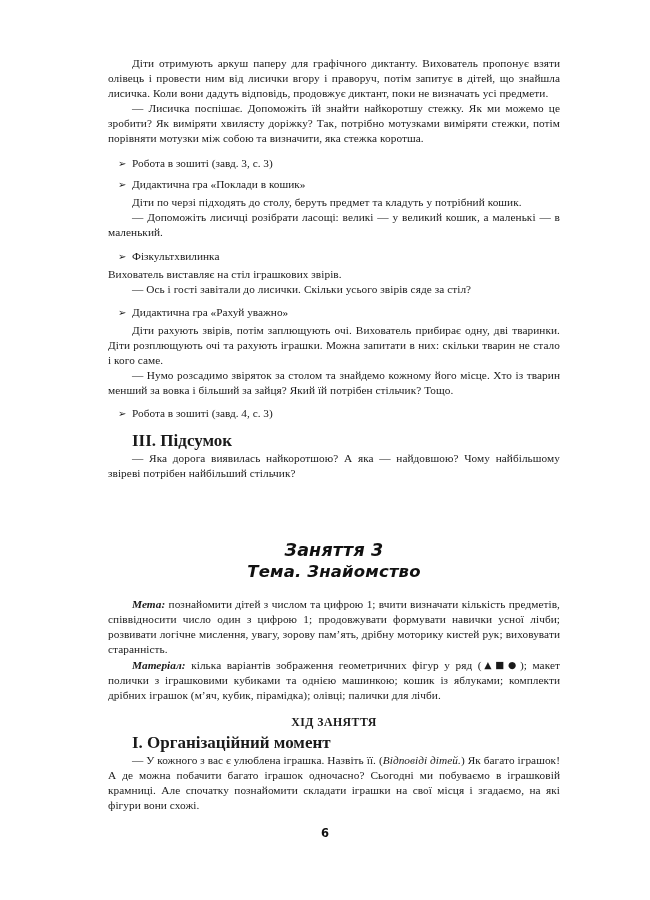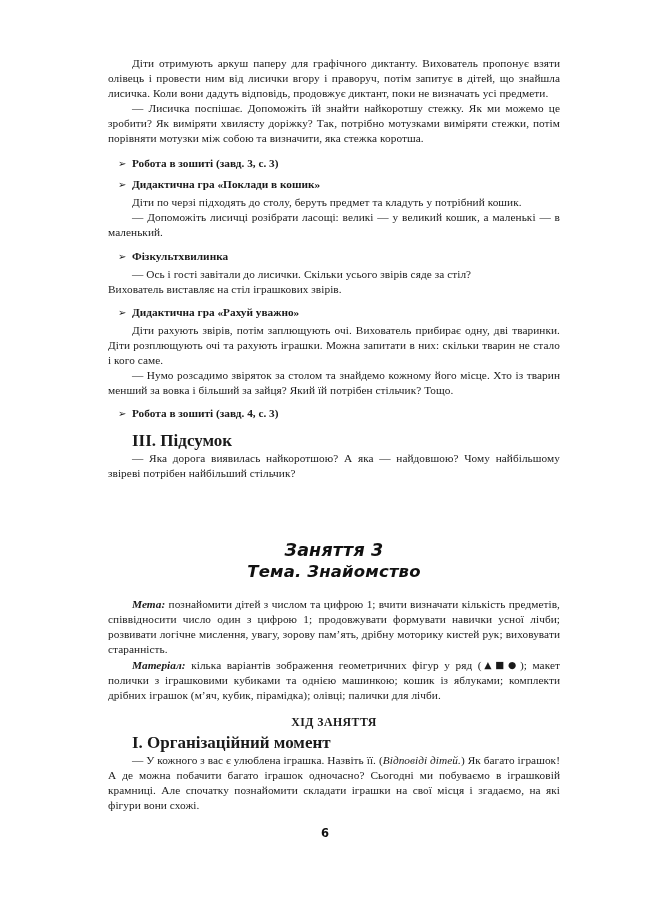--- a/index.html
+++ b/index.html
@@ -54,21 +54,21 @@
   }
   .bullet-row .arrow {
     position: absolute;
     left: 10px;
     top: 0;
     font-size: 10px;
     line-height: 15.05px;
     font-family: "DejaVu Sans", sans-serif;
     font-weight: normal;
   }
-  .bullet-label { font-weight: bold; }
+  .bullet-label { font-weight: normal; }
 
   
   .section-head {
     margin: 0;
     padding-left: 24px;
     font-size: 17px;
     line-height: 15.05px;
     font-weight: bold;
   }
 
@@ -165,22 +165,22 @@
     <p class="para">Діти по черзі підходять до столу, беруть предмет та кладуть у потрібний кошик.</p>
     <p class="para">— Допоможіть лисичці розібрати ласощі: великі — у великий кошик, а маленькі — в маленький.</p>
 
     <div class="sp8"></div>
 
     <div class="bullet-row">
       <span class="arrow">➢</span>
       <span class="bullet-label">Фізкультхвилинка</span>
     </div>
     <div class="sp3"></div>
+    <p class="para noindent">Вихователь виставляє на стіл іграшкових звірів.</p>
     <p class="para">— Ось і гості завітали до лисички. Скільки усього звірів сяде за стіл?</p>
-    <p class="para noindent">Вихователь виставляє на стіл іграшкових звірів.</p>
 
     <div class="sp8"></div>
 
     <div class="bullet-row">
       <span class="arrow">➢</span>
       <span class="bullet-label">Дидактична гра «Рахуй уважно»</span>
     </div>
     <div class="sp3"></div>
     <p class="para">Діти рахують звірів, потім заплющують очі. Вихователь прибирає одну, дві тваринки. Діти розплющують очі та рахують іграшки. Можна запитати в них: скільки тварин не стало і кого саме.</p>
     <p class="para">— Нумо розсадимо звіряток за столом та знайдемо кожному його місце. Хто із тварин менший за вовка і більший за зайця? Який їй потрібен стільчик? Тощо.</p>

